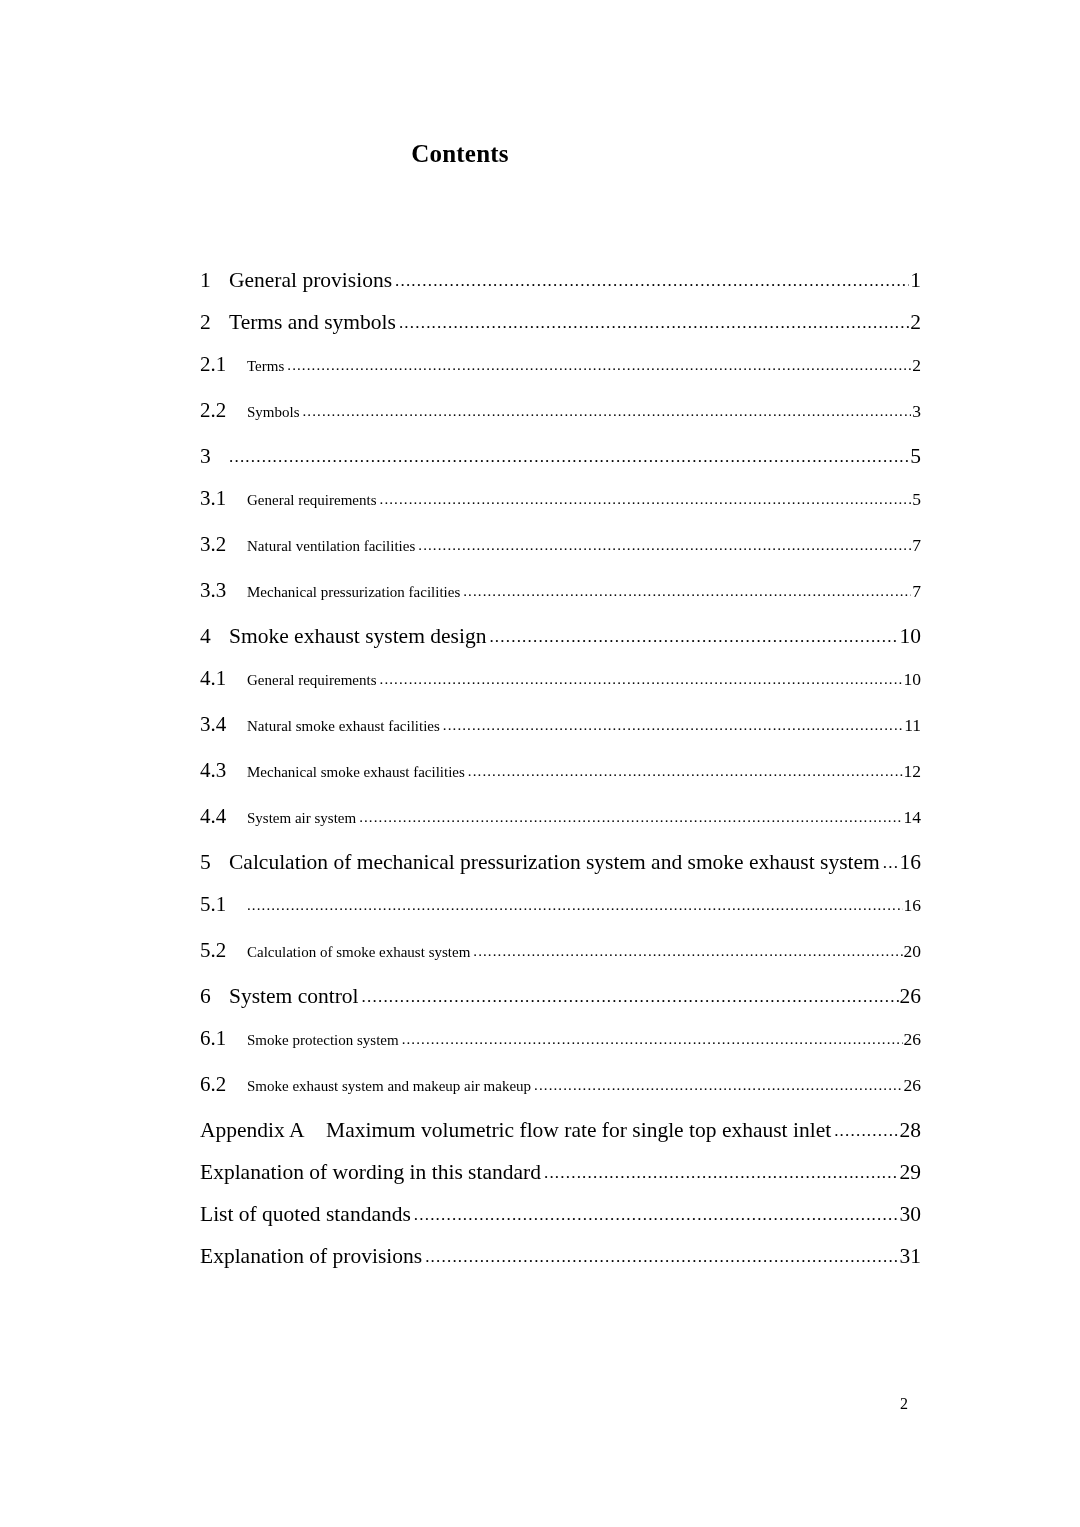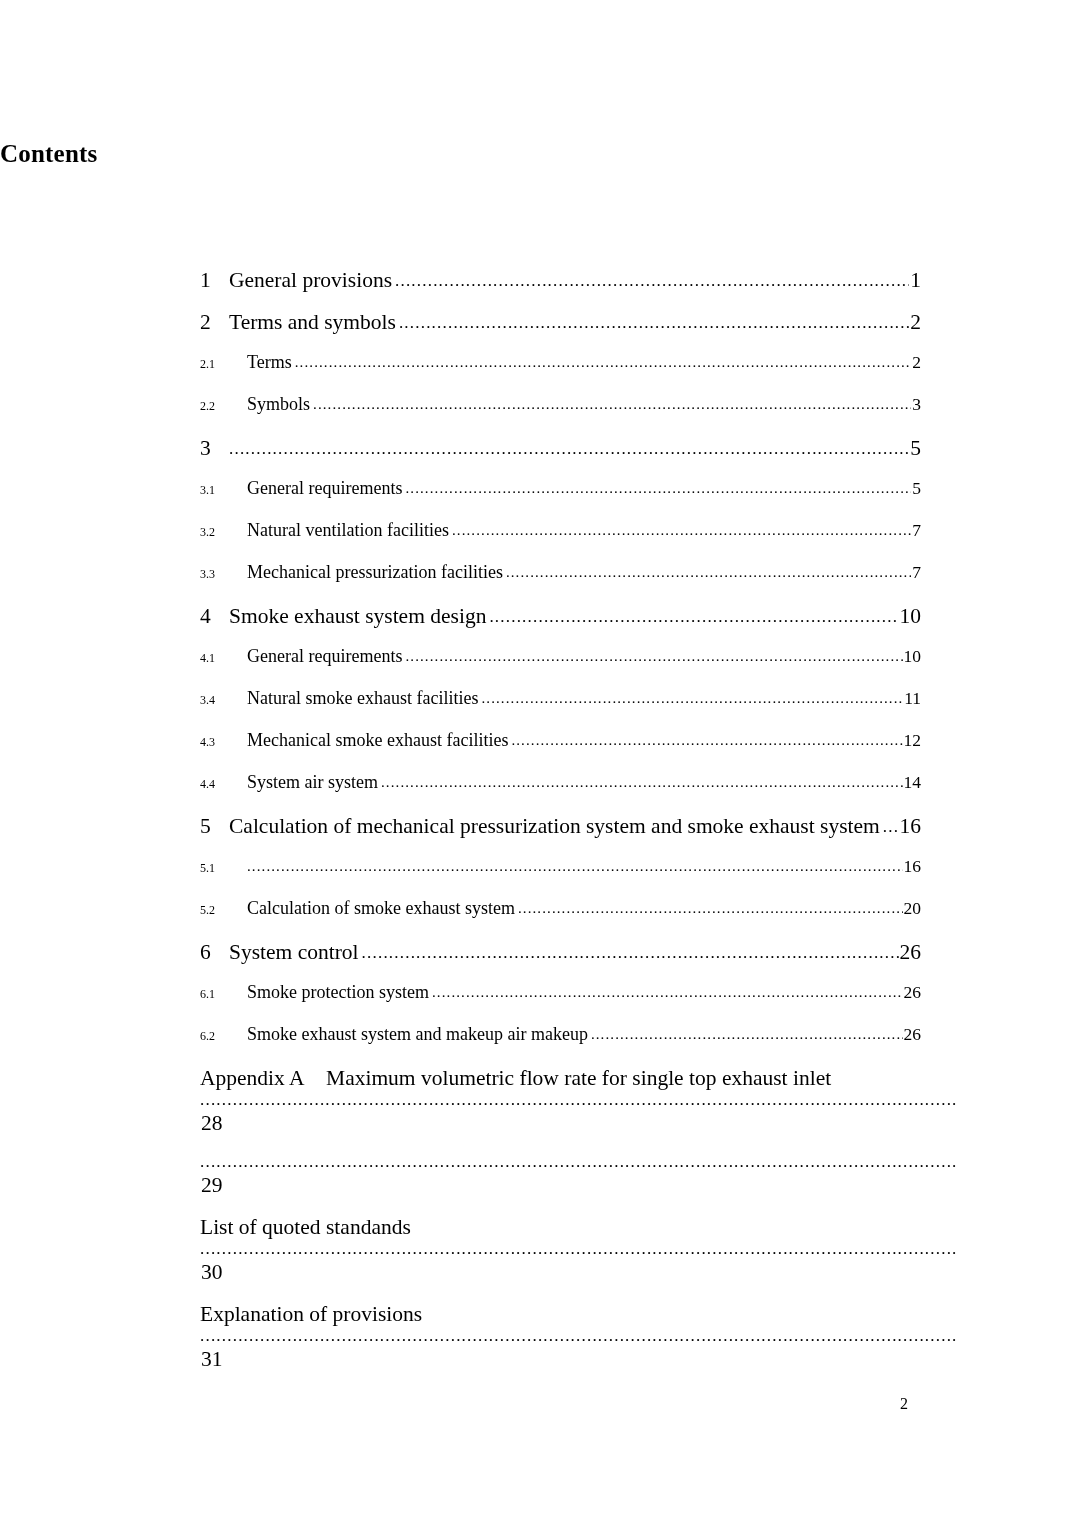--- a/index.html
+++ b/index.html
@@ -20,20 +20,21 @@
     top: 0; left: 0;
     width: 1080px;
     height: 1527px;
     background: #ffffff;
   }
   .title {
     position: absolute;
     top: 140px;
     left: 0;
     width: 920px;
+    text-align: center;
     font-size: 25px;
     font-weight: bold;
     letter-spacing: 0.2px;
   }
   .toc {
     position: absolute;
     top: 268px;
     left: 200px;
     width: 721px;
   }
@@ -48,38 +49,37 @@
     font-size: 21.5px;
     margin-bottom: 17px;
   }
   .toc-row.level2 {
     font-size: 17px;
     margin-bottom: 21px;
   }
   .toc-row.plain {
     font-size: 21.5px;
     margin-bottom: 17px;
-    flex-direction: column;
   }
   .num {
     flex: 0 0 auto;
   }
   .level1 .num {
     width: 29px;
   }
   .level2 .num {
     width: 47px;
-    font-size: 12px;
+    font-size: 21px;
   }
   .label {
     flex: 0 0 auto;
     padding-right: 3px;
   }
   .level2 .label {
-    font-size: 18px;
+    font-size: 15px;
   }
   .dots {
     flex: 1 1 auto;
     overflow: hidden;
     white-space: nowrap;
     margin: 0 0px;
     position: relative;
     top: -1px;
     letter-spacing: 1.2px;
     font-size: 17px;
@@ -229,20 +229,21 @@
         <span class="label">Smoke exhaust system and makeup air makeup</span>
         <span class="dots">...........................................................................................................................................</span>
         <span class="pageno">26</span>
       </div>
       <div class="toc-row plain">
         <span class="label">Appendix A Maximum volumetric flow rate for single top exhaust inlet</span>
         <span class="dots">...........................................................................................................................................</span>
         <span class="pageno">28</span>
       </div>
       <div class="toc-row plain">
+        <span class="label">Explanation of wording in this standard</span>
         <span class="dots">...........................................................................................................................................</span>
         <span class="pageno">29</span>
       </div>
       <div class="toc-row plain">
         <span class="label">List of quoted standands</span>
         <span class="dots">...........................................................................................................................................</span>
         <span class="pageno">30</span>
       </div>
       <div class="toc-row plain">
         <span class="label">Explanation of provisions</span>

